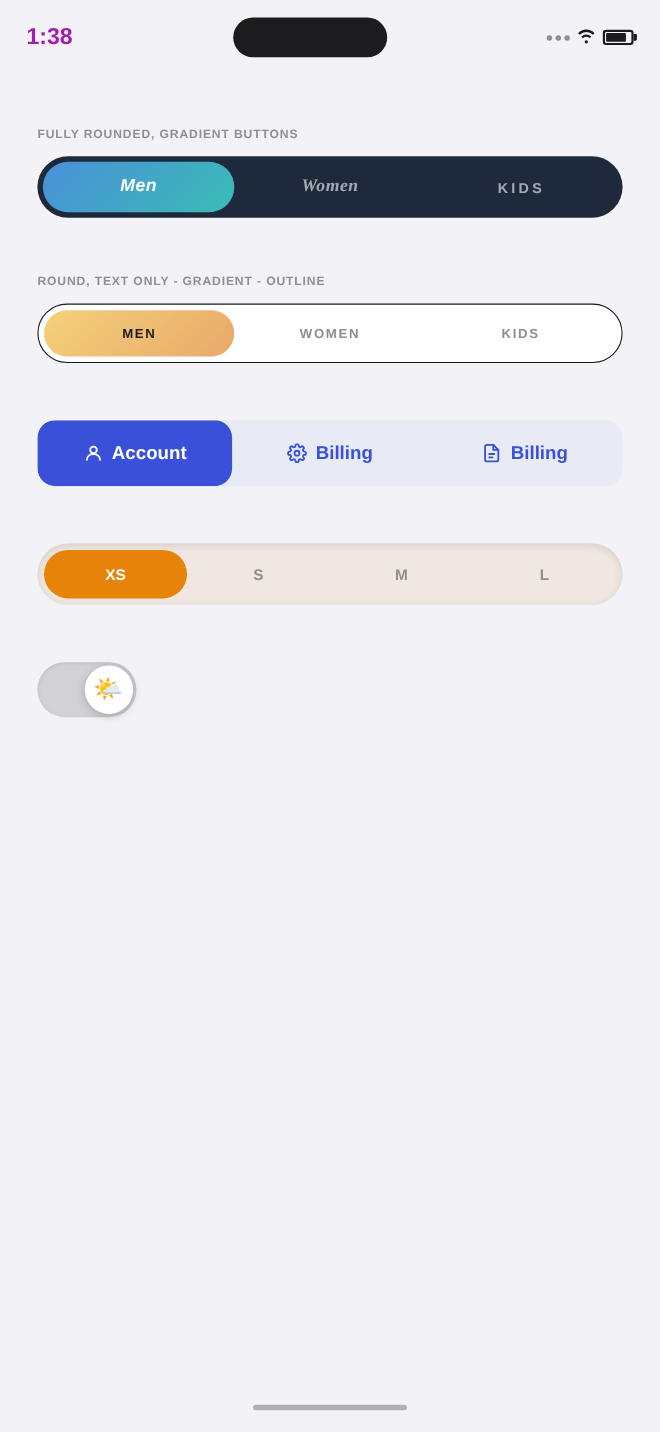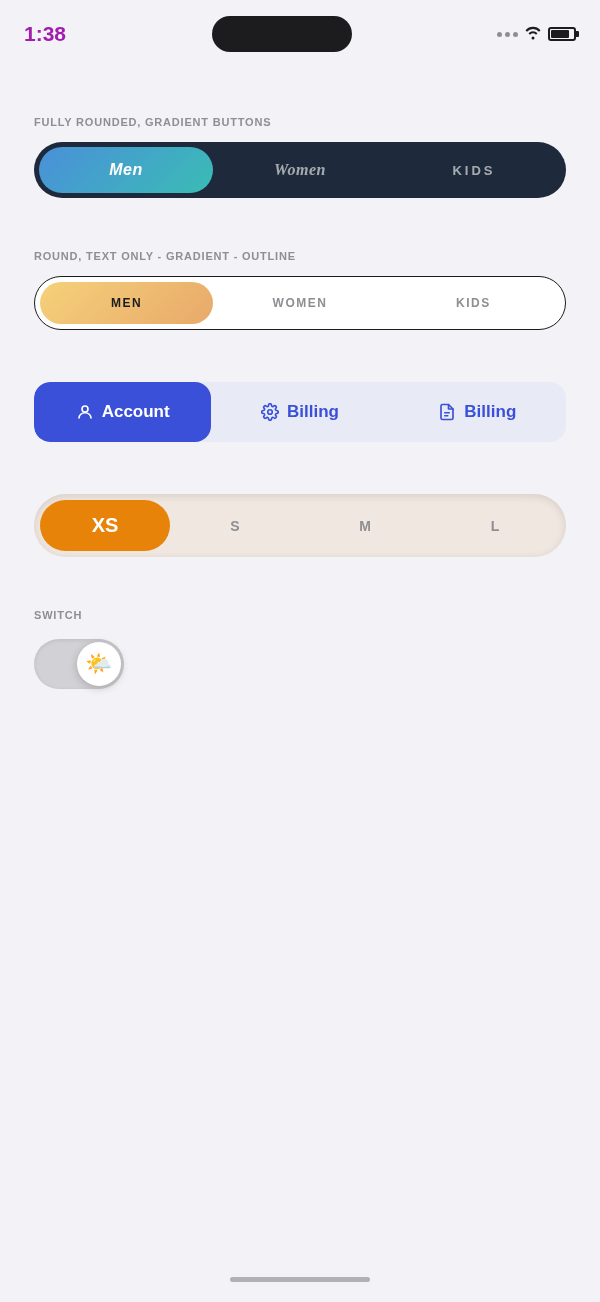--- a/index.html
+++ b/index.html
@@ -205,21 +205,21 @@
       font-size: 14px;
       font-weight: 600;
       border-radius: 50px;
       cursor: pointer;
       text-align: center;
     }
     .inner-shadow-btn.active {
       background: #e8830a;
       color: #fff;
       font-weight: 700;
-      font-size: 20px;
+      font-size: 14px;
     }
 
     
     .switch-label {
       font-size: 11px;
       font-weight: 600;
       color: #8e8e93;
       letter-spacing: 0.8px;
       text-transform: uppercase;
       margin-bottom: 18px;
@@ -339,21 +339,20 @@
   <div class="section">
     <div class="inner-shadow-container">
       <button class="inner-shadow-btn active">XS</button>
       <button class="inner-shadow-btn">S</button>
       <button class="inner-shadow-btn">M</button>
       <button class="inner-shadow-btn">L</button>
     </div>
   </div>
 
   <div class="section">
-    <div class="switch-label">SWITCH</div>
     <div class="switch-track">
       <div class="switch-thumb">
         <span>🌤️</span>
       </div>
     </div>
   </div>
 
 </div>
 
 <div class="home-indicator"></div>

